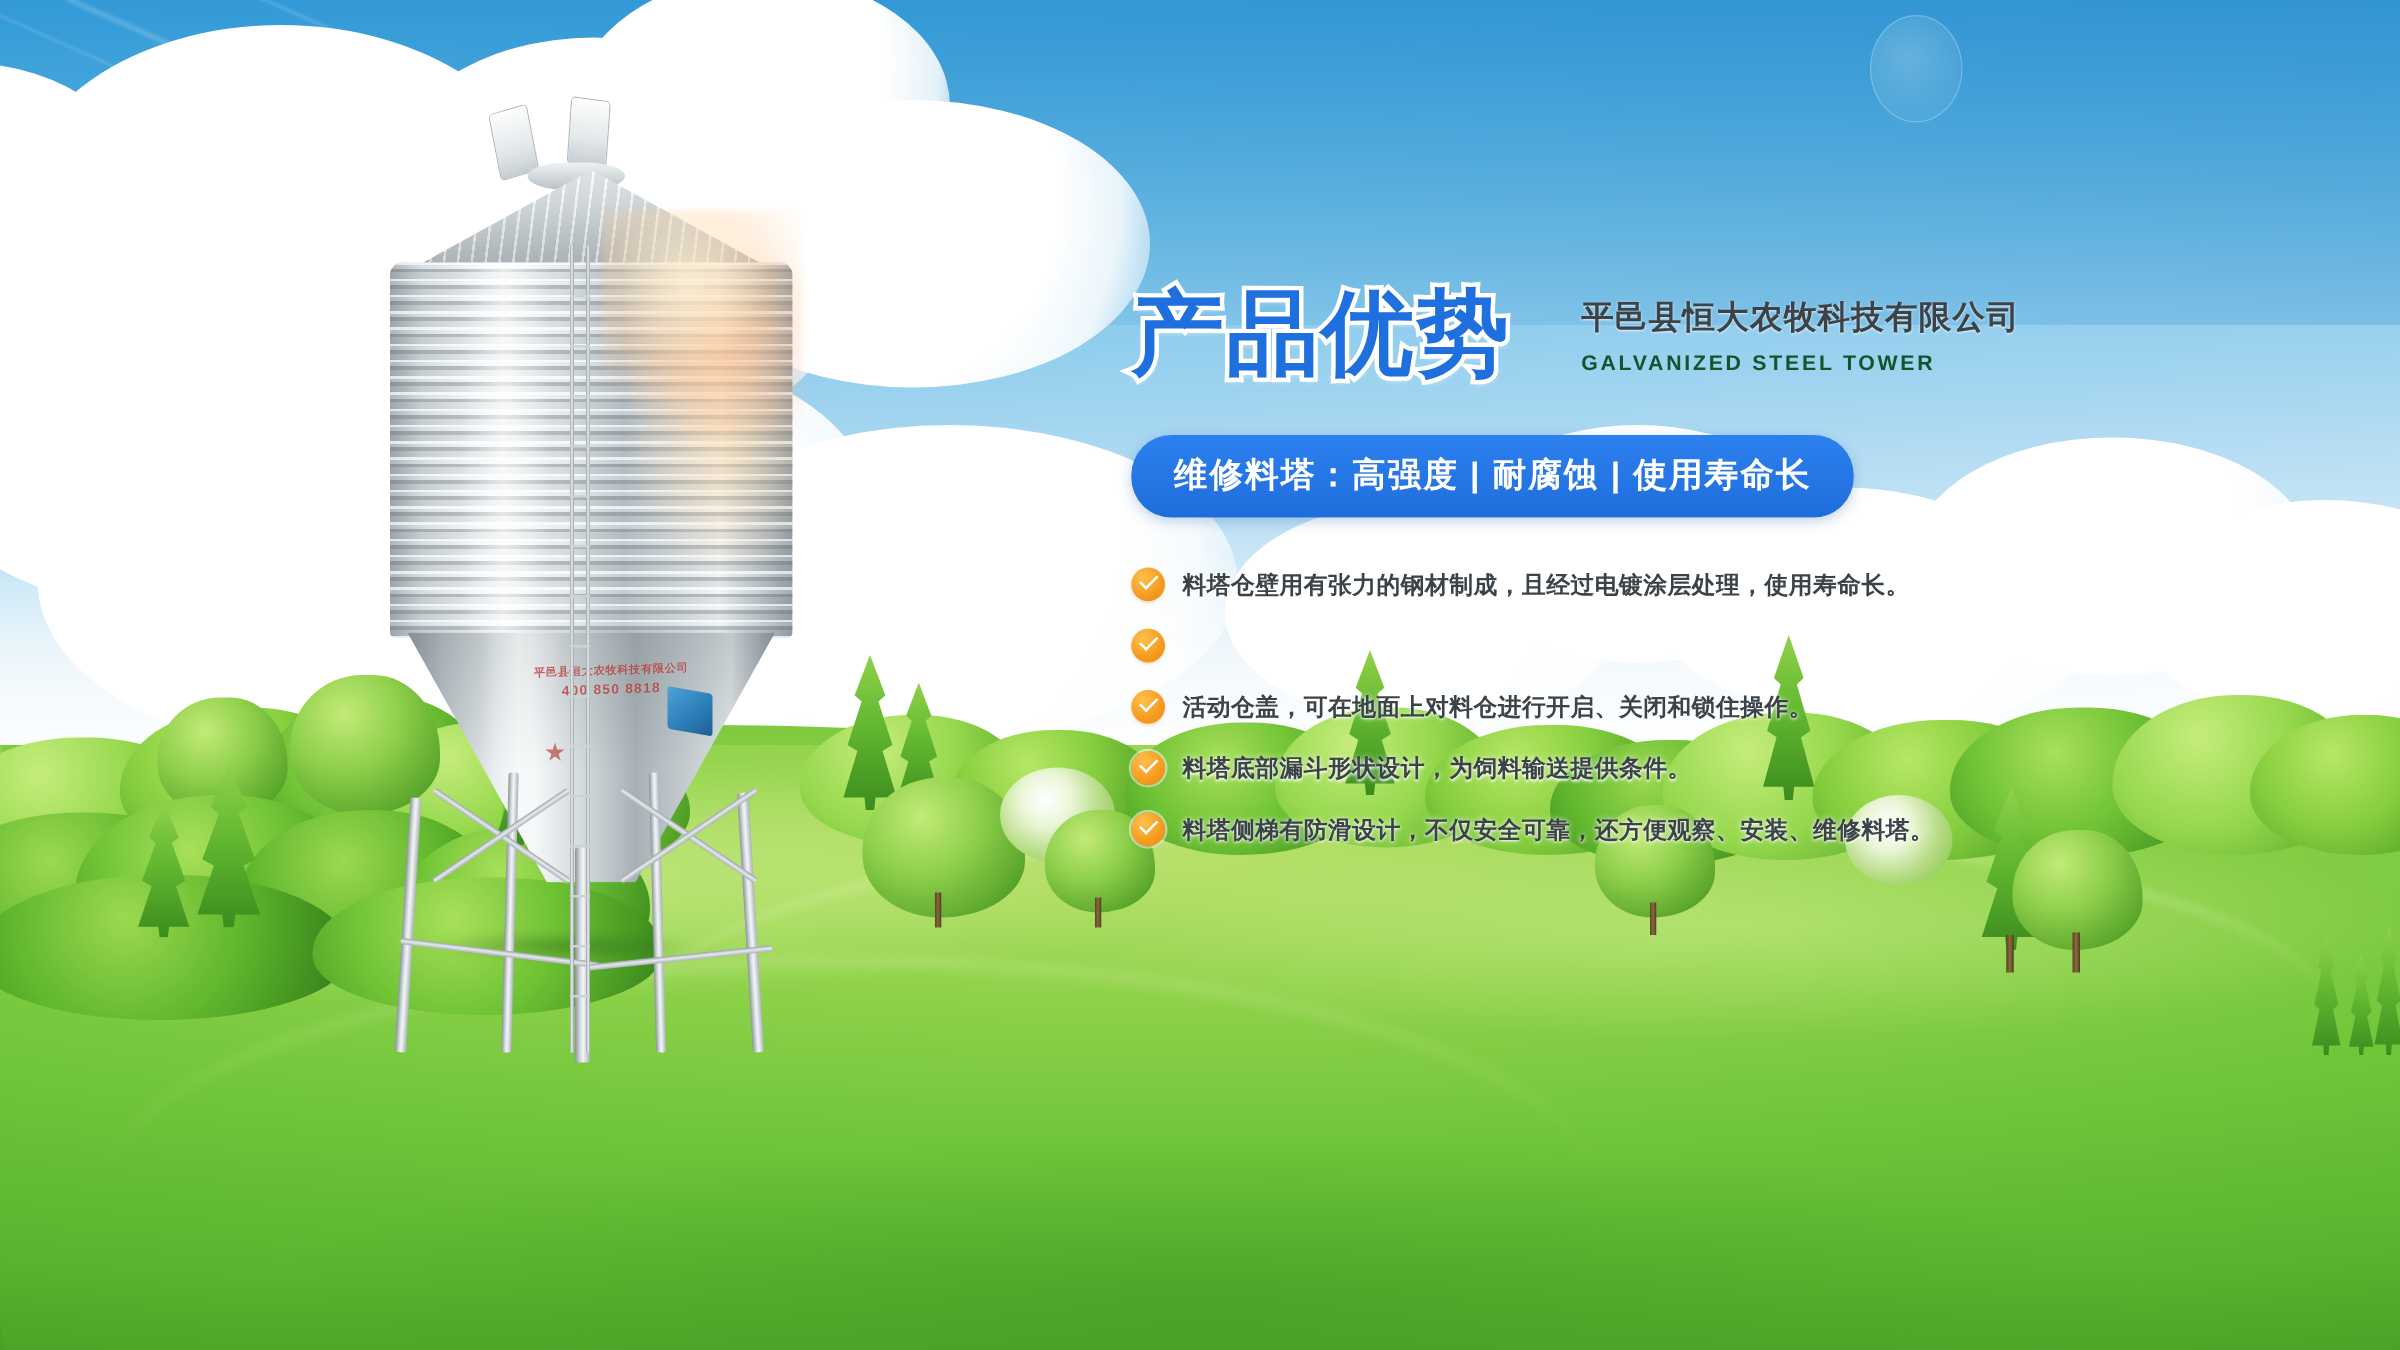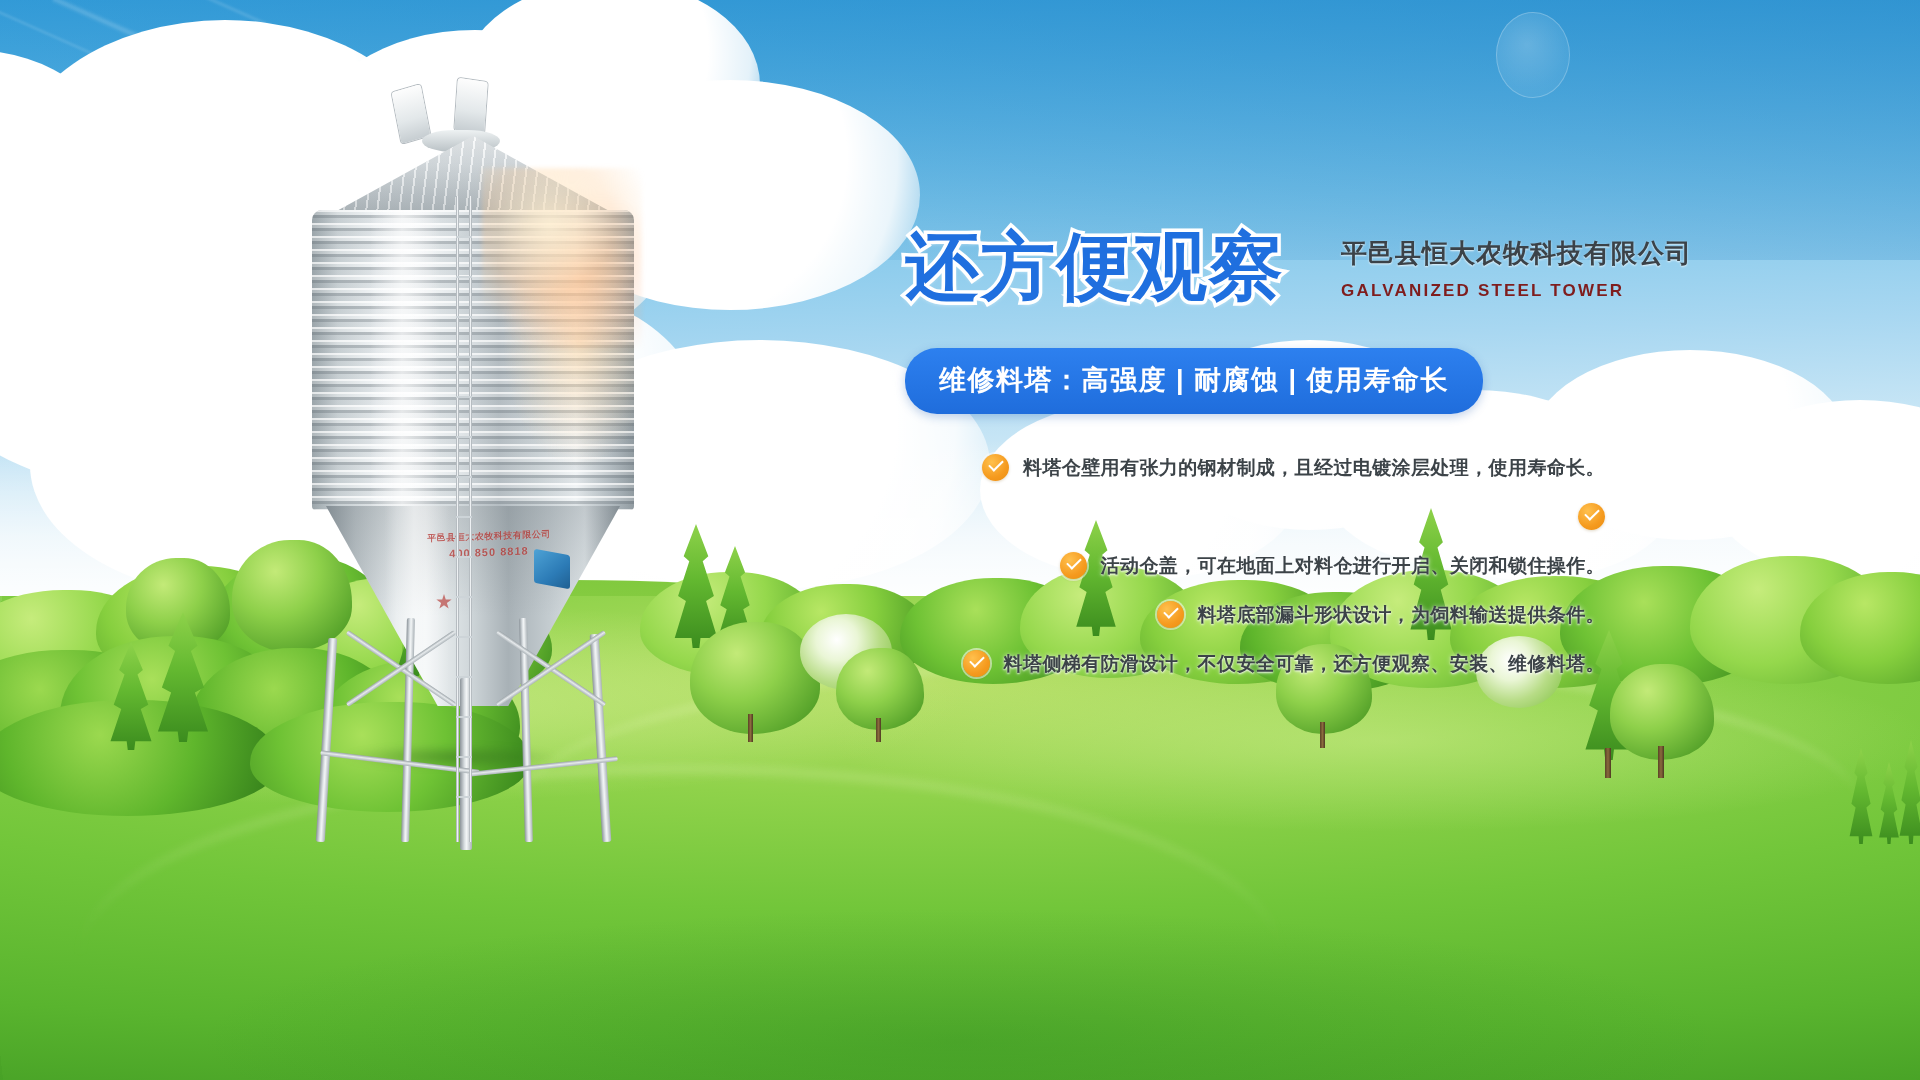--- a/index.html
+++ b/index.html
@@ -281,36 +281,36 @@
     text-shadow:0 2px 5px rgba(255,255,255,.9);
     white-space:nowrap;
   }
   .hl-divider { width:1px; height:78px; background:rgba(105,115,122,.55); margin:0 26px 0 30px; }
   .brandblock { padding-top:2px; }
   .brand-cn {
     font-size:26px; font-weight:bold; color:#3b4248; letter-spacing:1px; white-space:nowrap;
     text-shadow:0 1px 2px rgba(255,255,255,.8);
   }
   .brand-en {
-    margin-top:10px; font-size:17px; font-weight:bold; color:#7f1d1d;
+    margin-top:10px; font-size:17px; font-weight:bold; color:#14532d;
     letter-spacing:2.2px; white-space:nowrap;
   }
 
   .pill {
     margin-top:42px; display:inline-block;
     background:linear-gradient(180deg,#2d80ef,#1f6ddc);
     border-radius:32px;
     padding:14px 34px 16px;
     color:#fff; font-size:27px; font-weight:bold; letter-spacing:1.5px;
     white-space:nowrap;
     box-shadow:0 3px 10px rgba(20,80,170,.25);
   }
 
   .bullets { margin-top:40px; }
-  .bullet { display:flex; align-items:center; gap:14px; margin-bottom:22px;justify-content:flex-end; }
+  .bullet { display:flex; align-items:center; gap:14px; margin-bottom:22px; }
   .check {
     flex:0 0 auto; width:27px; height:27px; border-radius:50%;
     background:radial-gradient(circle at 36% 30%, #ffc04d, #f59a1e 60%, #ea8d12 100%);
     position:relative;
     box-shadow:0 1px 3px rgba(120,80,0,.22), 0 0 0 2px rgba(255,255,255,.55);
   }
   .check::after {
     content:""; position:absolute; left:7px; top:6px;
     width:12px; height:6px;
     border-left:2.6px solid #fff; border-bottom:2.6px solid #fff;
@@ -487,21 +487,21 @@
         <div class="rung" style="top:480px;"></div>
       <div class="rung" style="top:520px;"></div>  
         <div class="rung" style="top:560px;"></div>
       <div class="rung" style="top:600px;"></div>
     </div>
   </div>
 
   <div class="panel">
 
     <div class="headline-row">
-      <div class="headline">还方便观察</div>
+      <div class="headline">产品优势</div>
       <div class="hl-divider"></div>
       <div class="brandblock">
         <div class="brand-cn">平邑县恒大农牧科技有限公司</div>
         <div class="brand-en">GALVANIZED STEEL TOWER</div>
       </div>
     </div>
 
     <div class="pill">维修料塔：高强度 | 耐腐蚀 | 使用寿命长</div>
 
     <div class="bullets">

